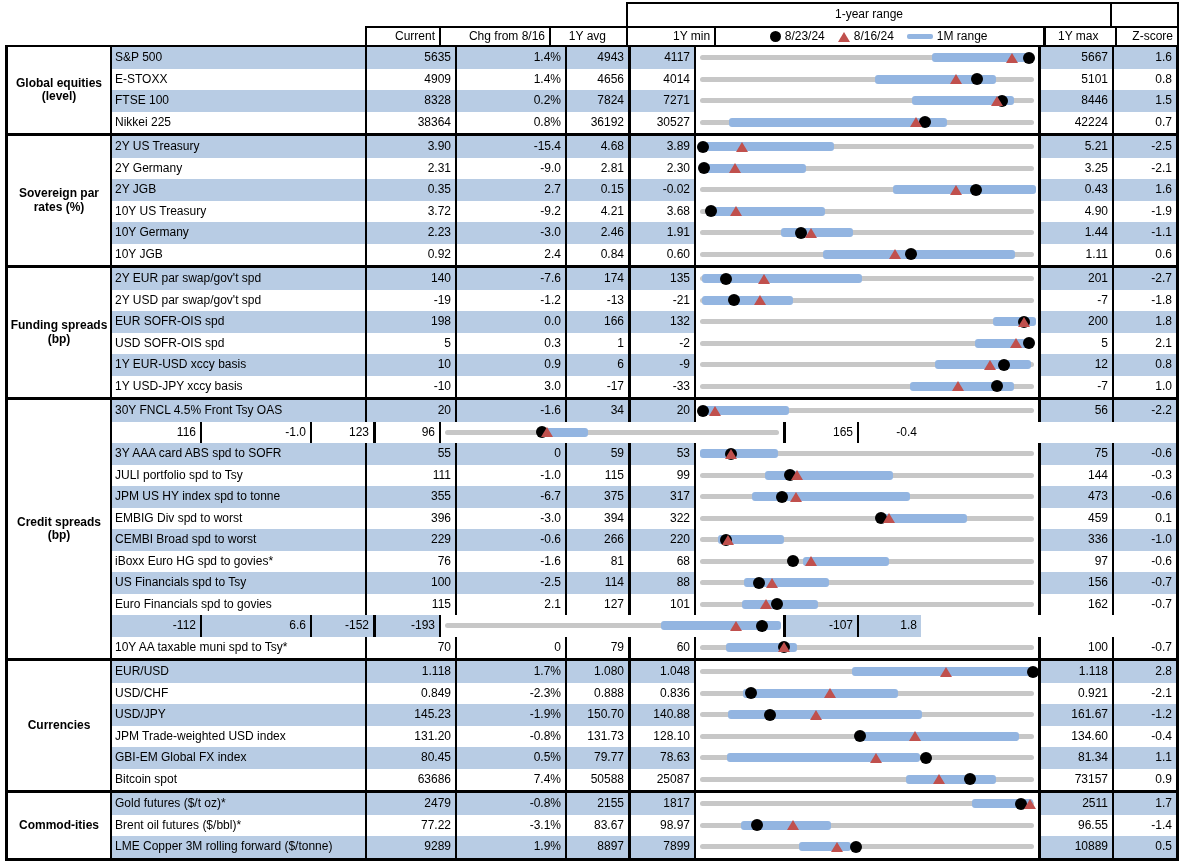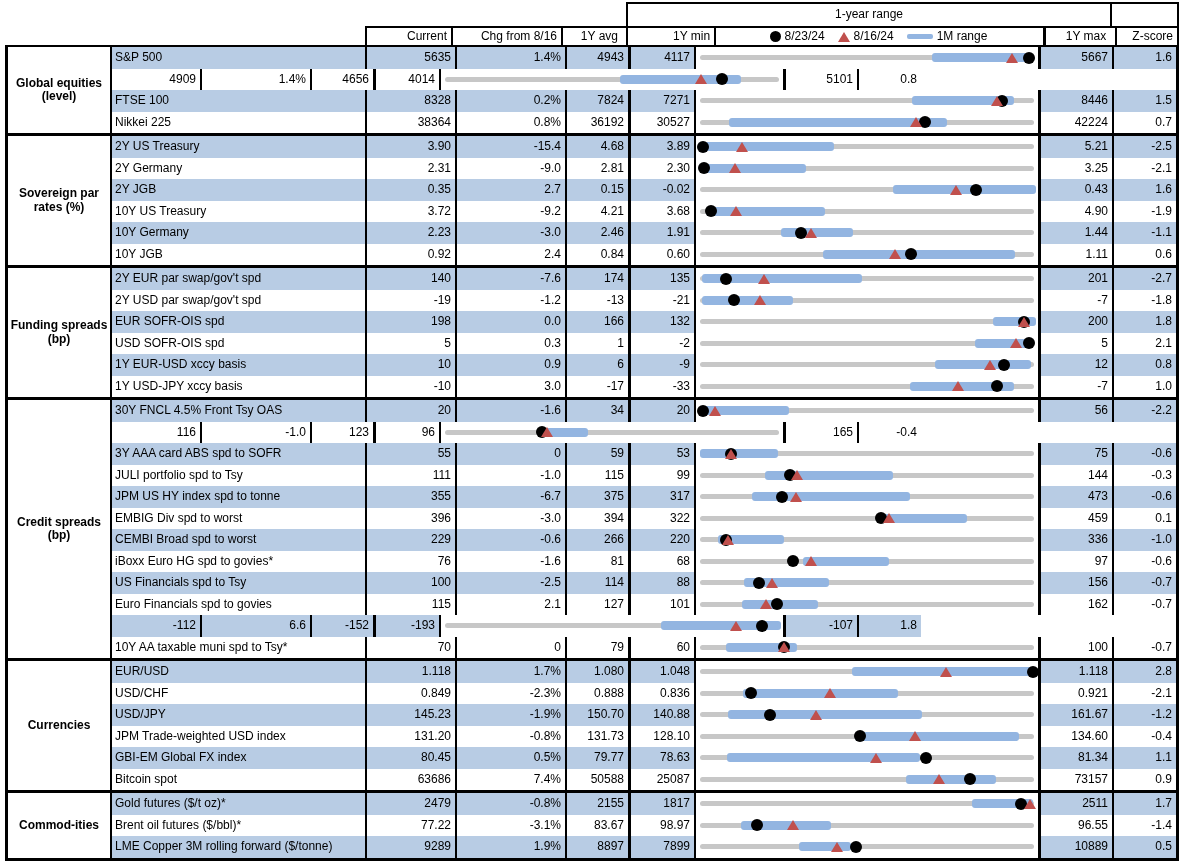--- a/index.html
+++ b/index.html
@@ -6,26 +6,26 @@
   html,body{width:1180px;height:861px}
   body{position:relative;background:#fff;color:#000;
        font-family:"Liberation Sans",sans-serif;font-size:12px;line-height:1.1;overflow:hidden}
   .hdr-box{position:absolute;border:2px solid #000;background:#fff;
            display:flex;align-items:center;justify-content:center}
   #range-hdr{left:626px;top:2px;width:486px;height:26px}
   #ztop{left:1110px;top:2px;width:69px;height:26px}
   #hdrA{left:365px;top:26px;width:263px;height:21px;justify-content:flex-start;padding:0}
   #hdrB{left:626px;top:26px;width:553px;height:21px;justify-content:flex-start;padding:0}
   .hcell{display:flex;align-items:center;justify-content:flex-end;padding:0 4px 0 2px;height:100%}
-  .c-current{width:84px}
+  .c-current{width:72px}
   .c-chg{width:110px;border-left:2px solid #000}
   .c-avg{width:61px;border-left:2px solid #000}
   .c-min{width:90px}
   .c-legend{width:344px;border-left:2px solid #000;justify-content:center;gap:13px}
-  .c-max{width:74px;border-left:3px solid #000;justify-content:flex-start;padding-left:20px}
+  .c-max{width:74px;border-left:3px solid #000;justify-content:flex-start;padding-left:12px}
   .c-z{width:65px;border-left:2px solid #000}
   .leg-item{display:flex;align-items:center;gap:4px}
   .leg-dot{width:11px;height:11px;border-radius:50%;background:var(--dot,#000);display:inline-block}
   .leg-tri{width:0;height:0;border-left:6px solid transparent;border-right:6px solid transparent;
            border-bottom:10px solid var(--tri,#c0504d);display:inline-block}
   .leg-bar{width:26px;height:5px;background:var(--bar,#93b5e1);border-radius:2px;display:inline-block}
   #body{position:absolute;left:5px;top:45px;width:1174px;background:#fff;
         border:3px solid #000;border-top:2px solid #000}
   .section{display:flex;border-top:3px solid #000}
   .section:first-child{border-top:none}
@@ -99,20 +99,21 @@
           <div class="cell chart">
             <div class="track"></div>
             <div class="rbar" style="left: 235.84px; width: 99.12px;"></div>
             <div class="dot" style="left: 326.944px;"></div>
             <div class="tri" style="left: 310.144px;"></div>
           </div>
           <div class="cell num c5">5667</div>
           <div class="cell num c6">1.6</div>
         </div>
         <div class="row">
+          <div class="cell lbl">E-STOXX</div>
           <div class="cell num c1">4909</div>
           <div class="cell num c2">1.4%</div>
           <div class="cell num c3">4656</div>
           <div class="cell num c4">4014</div>
           <div class="cell chart">
             <div class="track"></div>
             <div class="rbar" style="left: 178.72px; width: 120.96px;"></div>
             <div class="dot" style="left: 274.528px;"></div>
             <div class="tri" style="left: 253.696px;"></div>
           </div>

